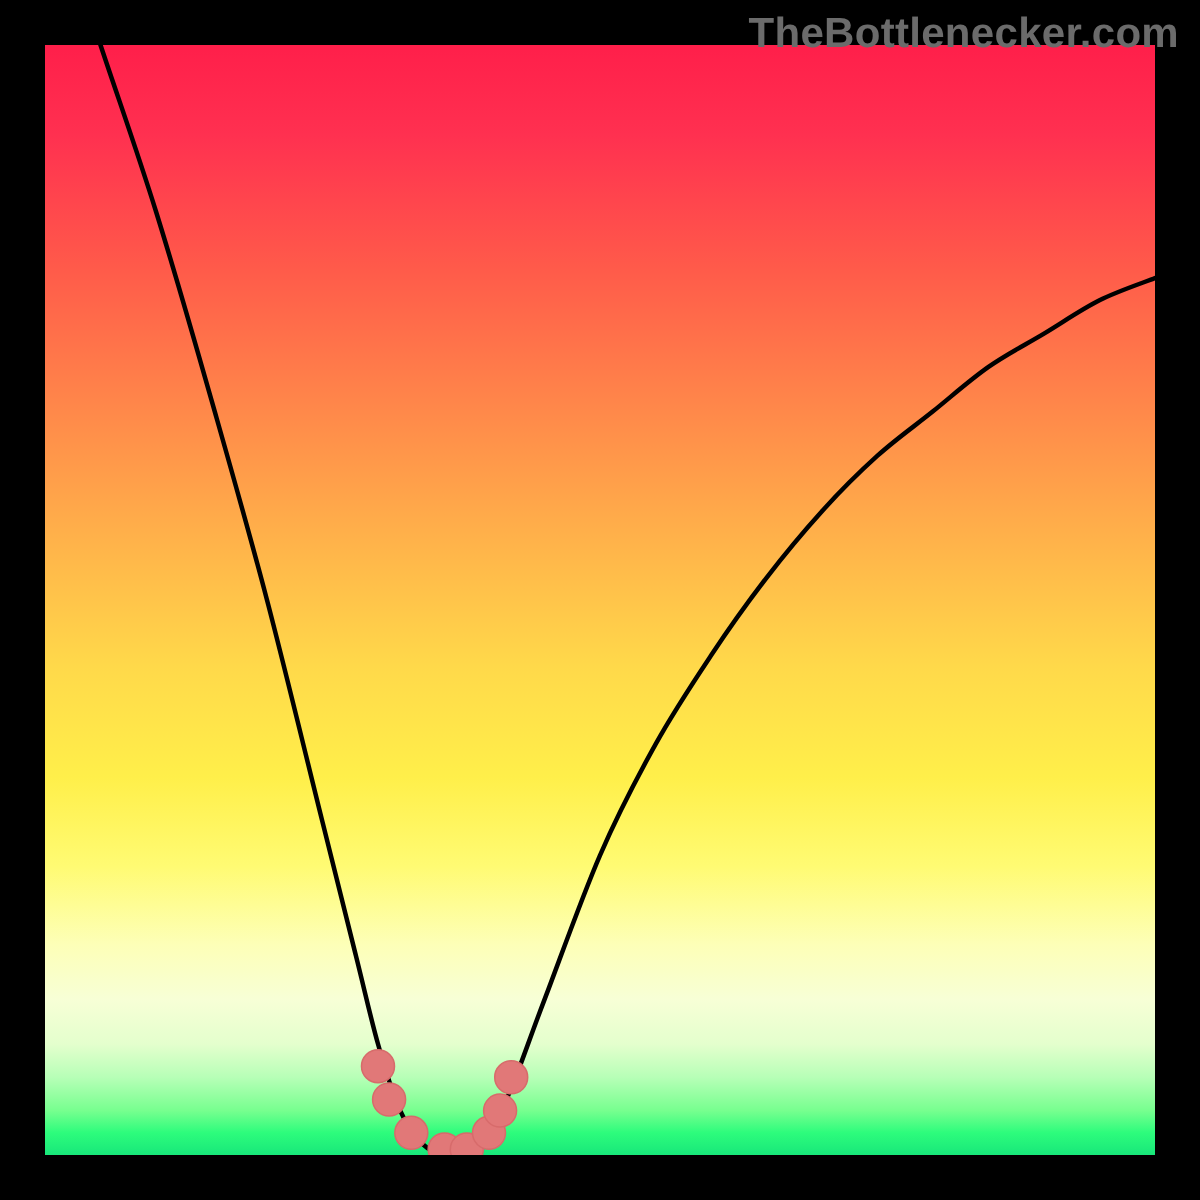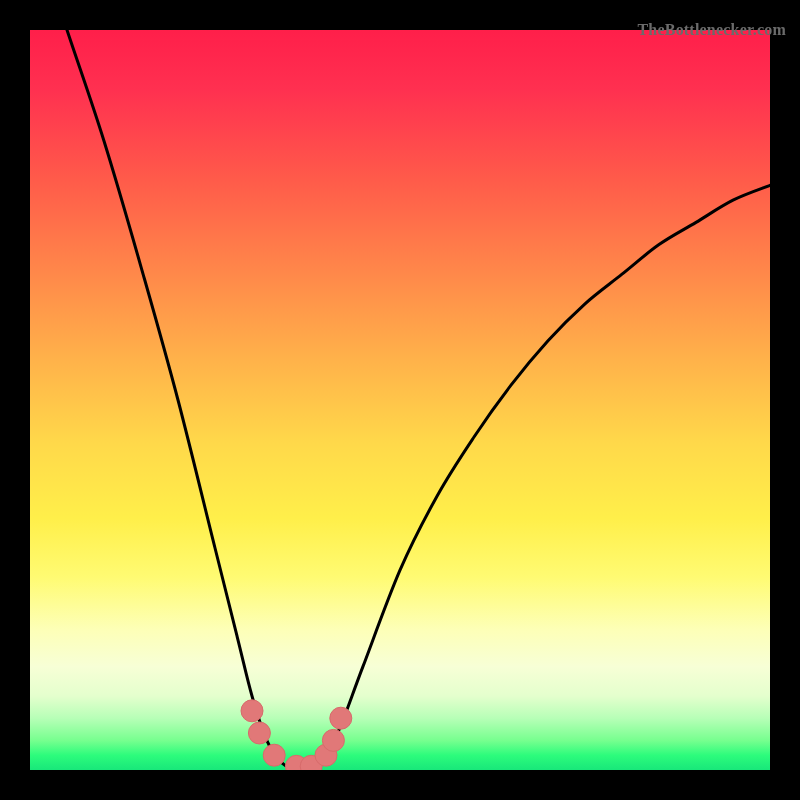--- a/index.html
+++ b/index.html
@@ -53,24 +53,24 @@
   .curve-layer {
     position: absolute;
     left: 0;
     top: 0;
     width: 100%;
     height: 100%;
     pointer-events: none;
   }
   .watermark {
     position: absolute;
-    top: 21px;
+    top: 6px;
     right: 14px;
-    font-family: Liberation Serif, serif;
-    font-size: 16px;
+    font-family: Liberation Sans, sans-serif;
+    font-size: 28px;
     font-weight: 600;
     color: #6b6b6b;
     letter-spacing: 0.2px;
     pointer-events: none;
   }
 </style>
 </head>
 <body>
 
 <div class="stage">

